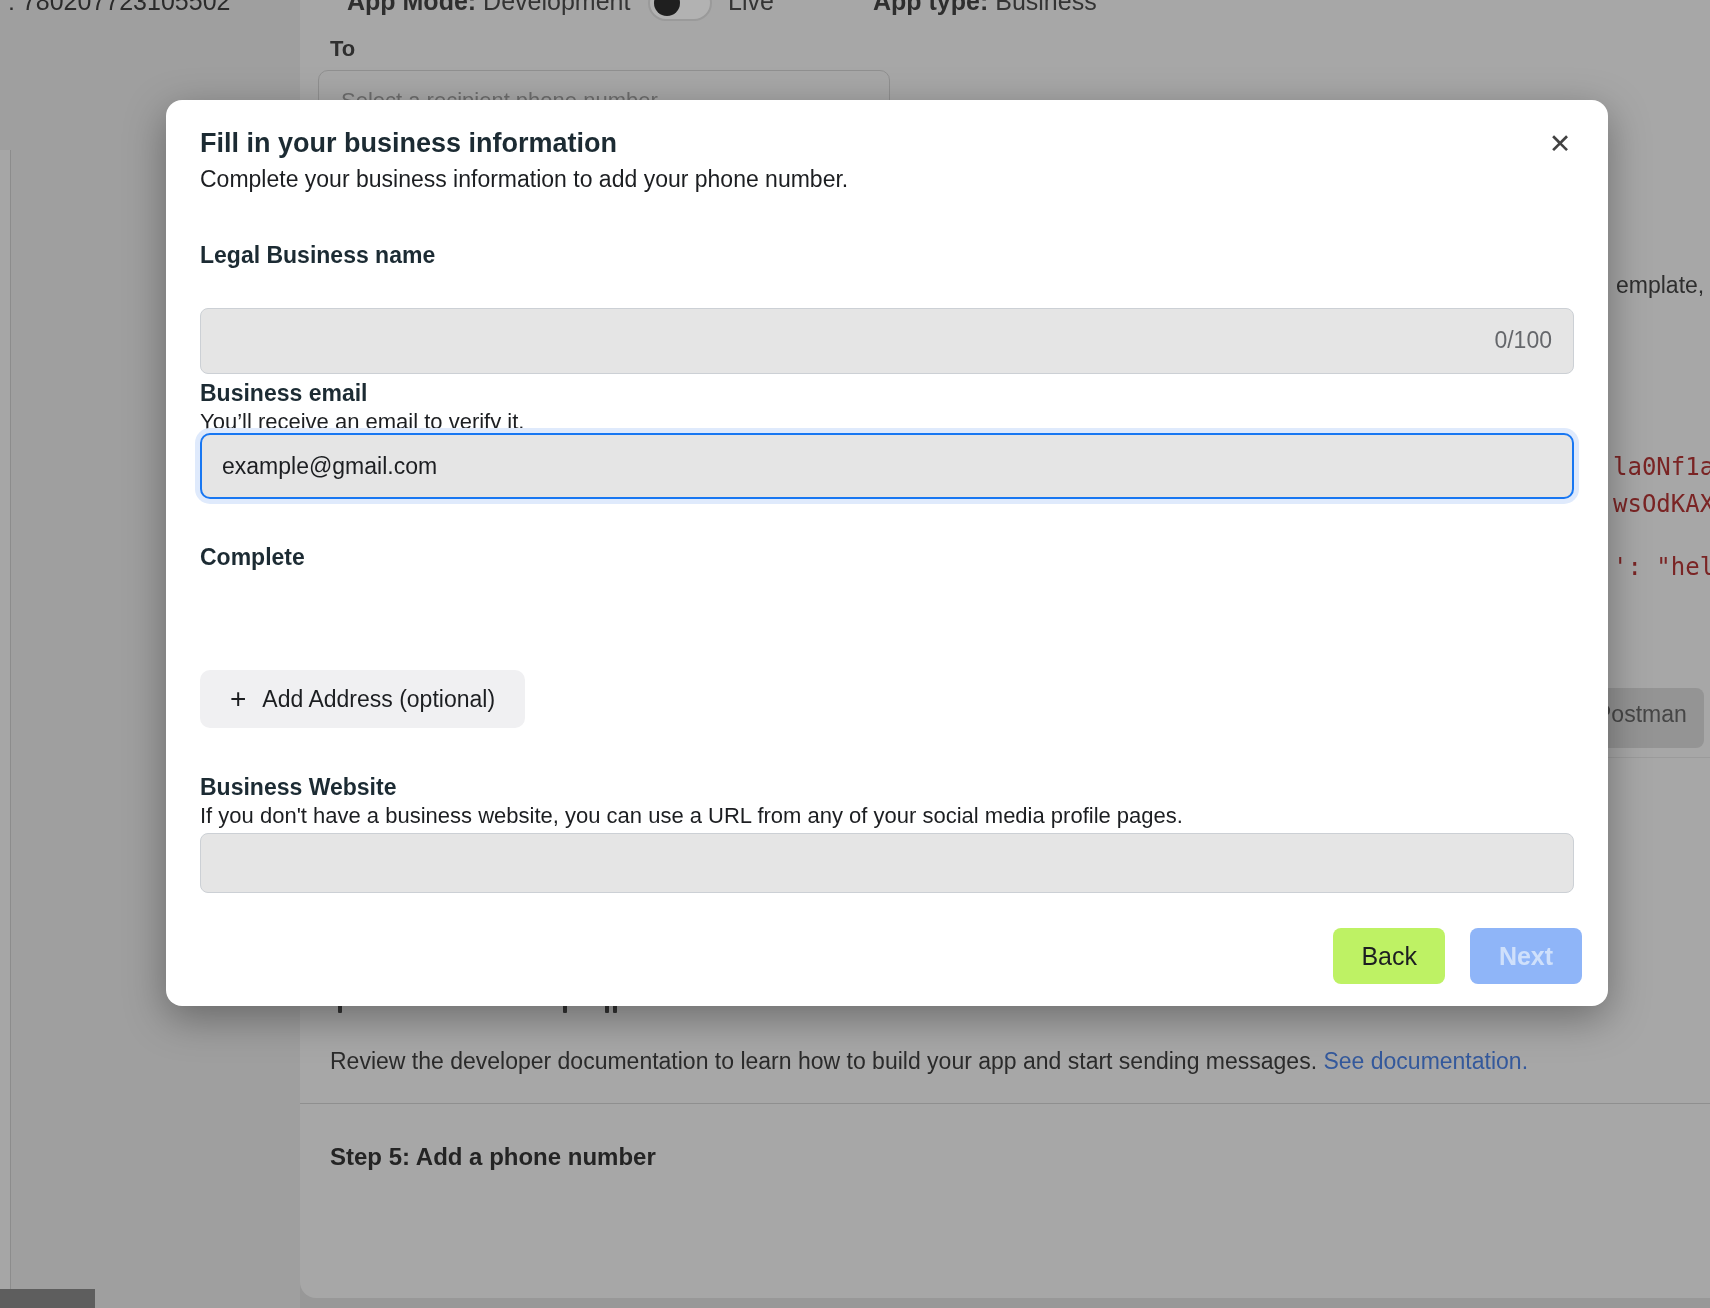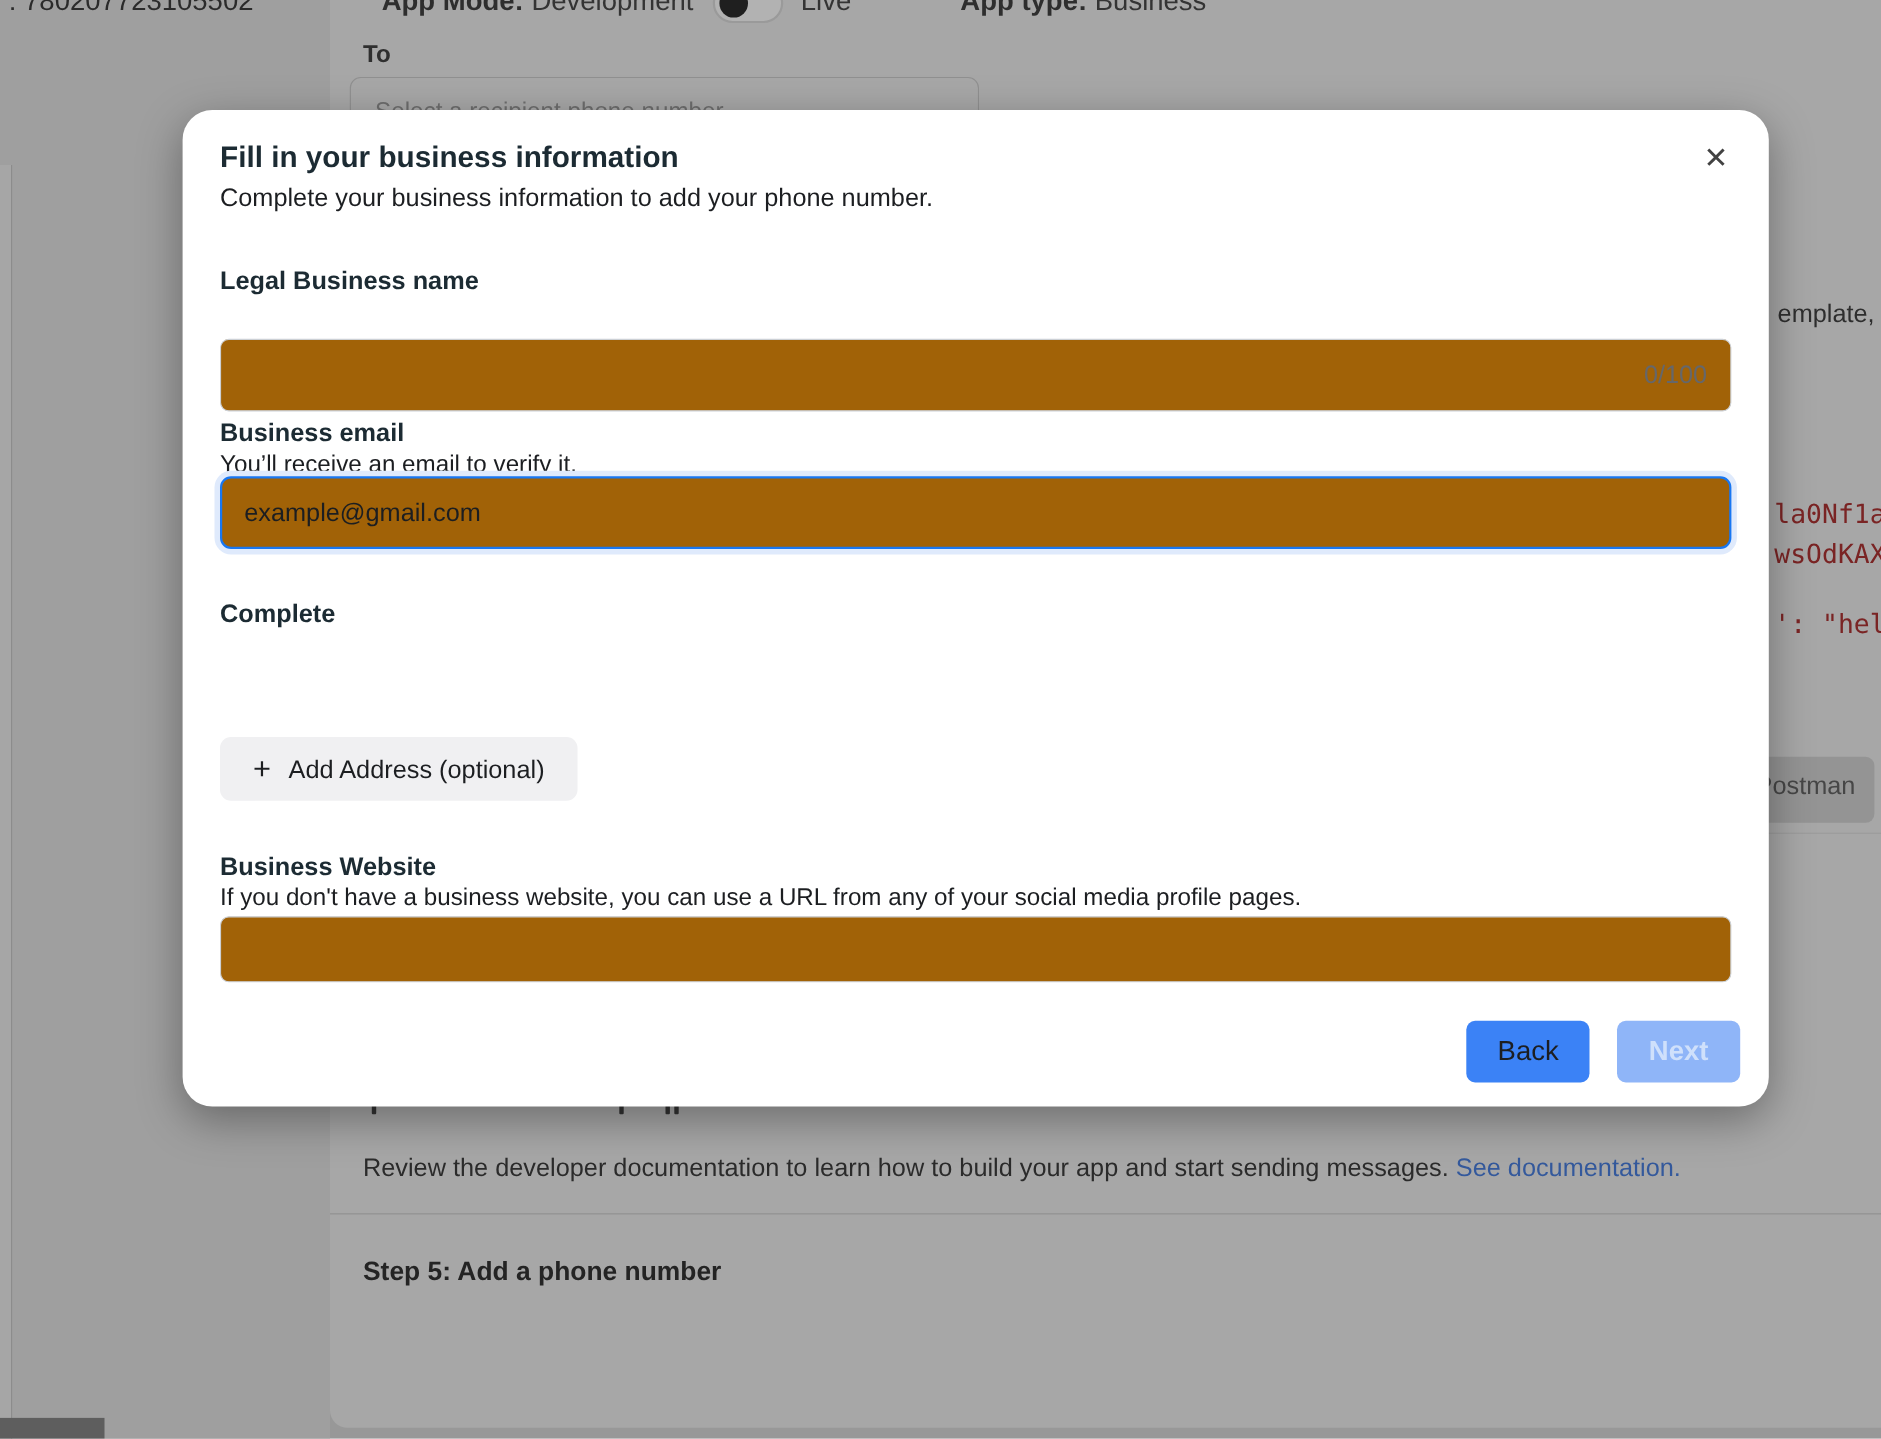--- a/index.html
+++ b/index.html
@@ -36,41 +36,41 @@
   .desc-marks div:nth-child(1) { left: 338px; } .desc-marks div:nth-child(2) { left: 563px; }
   .desc-marks div:nth-child(3) { left: 605px; } .desc-marks div:nth-child(4) { left: 613px; }
 
   .docs-row { position: absolute; left: 330px; top: 1048px; font-size: 23px; color: #2b2b2b; white-space: nowrap; }
   .bg-link { color: #34599c; text-decoration: none; cursor: pointer; }
   .divider-bottom { position: absolute; left: 300px; right: 0; top: 1103px; height: 1px; background: #8f8f8f; }
   .step5-heading { position: absolute; left: 330px; top: 1143px; font-size: 24px; font-weight: bold; color: #242424; }
   .step5-body { position: absolute; left: 330px; top: 1204px; font-size: 23px; color: #2b2b2b; line-height: 35px; }
 
   
-  .modal { position: absolute; left: 166px; top: 100px; width: 1442px; height: 906px; background: #ffffff; border-radius: 27px; box-shadow: 0 12px 40px rgba(0,0,0,0.35); z-index: 10; color: #1c2b33; }
+  .modal { position: absolute; left: 166px; top: 100px; width: 1442px; height: 906px; background: #ffffff; border-radius: 16px; box-shadow: 0 12px 40px rgba(0,0,0,0.35); z-index: 10; color: #1c2b33; }
   .m-title { position: absolute; left: 34px; top: 28px; font-size: 27px; font-weight: bold; }
   .m-close { position: absolute; right: 30px; top: 26px; width: 36px; height: 36px; border: none; background: transparent; font-size: 27px; color: #424242; cursor: pointer; line-height: 36px; text-align: center; }
   .m-subtitle { position: absolute; left: 34px; top: 66px; font-size: 23px; color: #1c1e21; }
   .m-label { position: absolute; left: 34px; font-size: 23px; font-weight: bold; color: #1c2b33; }
   .m-helper { position: absolute; left: 34px; font-size: 22px; color: #1c1e21; }
-  .m-input { font-family: "Liberation Sans", sans-serif; font-size: 23px; color: #1c1e21; border: 1px solid #ccd0d5; border-radius: 8px; background: #a16207; padding: 0 20px; width: 100%; height: 100%; }
+  .m-input { font-family: "Liberation Sans", sans-serif; font-size: 23px; color: #1c1e21; border: 1px solid #ccd0d5; border-radius: 8px; background: #e5e5e5; padding: 0 20px; width: 100%; height: 100%; }
   .wrap { position: absolute; left: 34px; right: 34px; }
   .w-legal { top: 171px; height: 66px; margin-top: 37px; }
   .counter { position: absolute; right: 22px; top: 19px; font-size: 23px; color: #65676b; }
   .w-email { top: 333px; height: 66px; }
   .input-focused { border: 2px solid #1877f2; border-radius: 10px; box-shadow: 0 0 0 5px #dfeafc; }
   .w-select { top: 470px; height: 64px; border: 1px solid #ccd0d5; border-radius: 8px; background: #fff; cursor: pointer; }
   .select-placeholder { position: absolute; left: 22px; top: 17px; font-size: 23px; color: #90949c; }
   .chevron { position: absolute; right: 26px; top: 17px; font-size: 19px; color: #111; }
   .add-address { position: absolute; left: 34px; top: 570px; height: 58px; display: inline-flex; align-items: center; gap: 16px; padding: 0 30px; background: #f0f0f2; border: none; border-radius: 10px; font-family: "Liberation Sans", sans-serif; font-size: 23px; color: #1c1e21; cursor: pointer; }
   .plus-glyph { font-size: 28px; font-weight: 400; color: #1c1e21; }
   .w-website { top: 733px; height: 60px; }
   .btn-row { position: absolute; right: 26px; top: 828px; display: flex; gap: 25px; }
   .btn { height: 56px; border: none; border-radius: 8px; font-family: "Liberation Sans", sans-serif; font-size: 25px; cursor: pointer; }
-  .btn-back { background: #3b82f6; color: #1c1e21; padding: 0 28px; }
+  .btn-back { background: #bef264; color: #1c1e21; padding: 0 28px; }
   .btn-next { background: #8fb5f8; color: #cfe0fb; width: 112px; font-weight: bold; cursor: default; }
 </style>
 </head>
 <body>
 
 <div class="page">
 
   <div class="sidebar"></div>
   <div class="left-strip"></div>
   <div class="content-card"></div>

